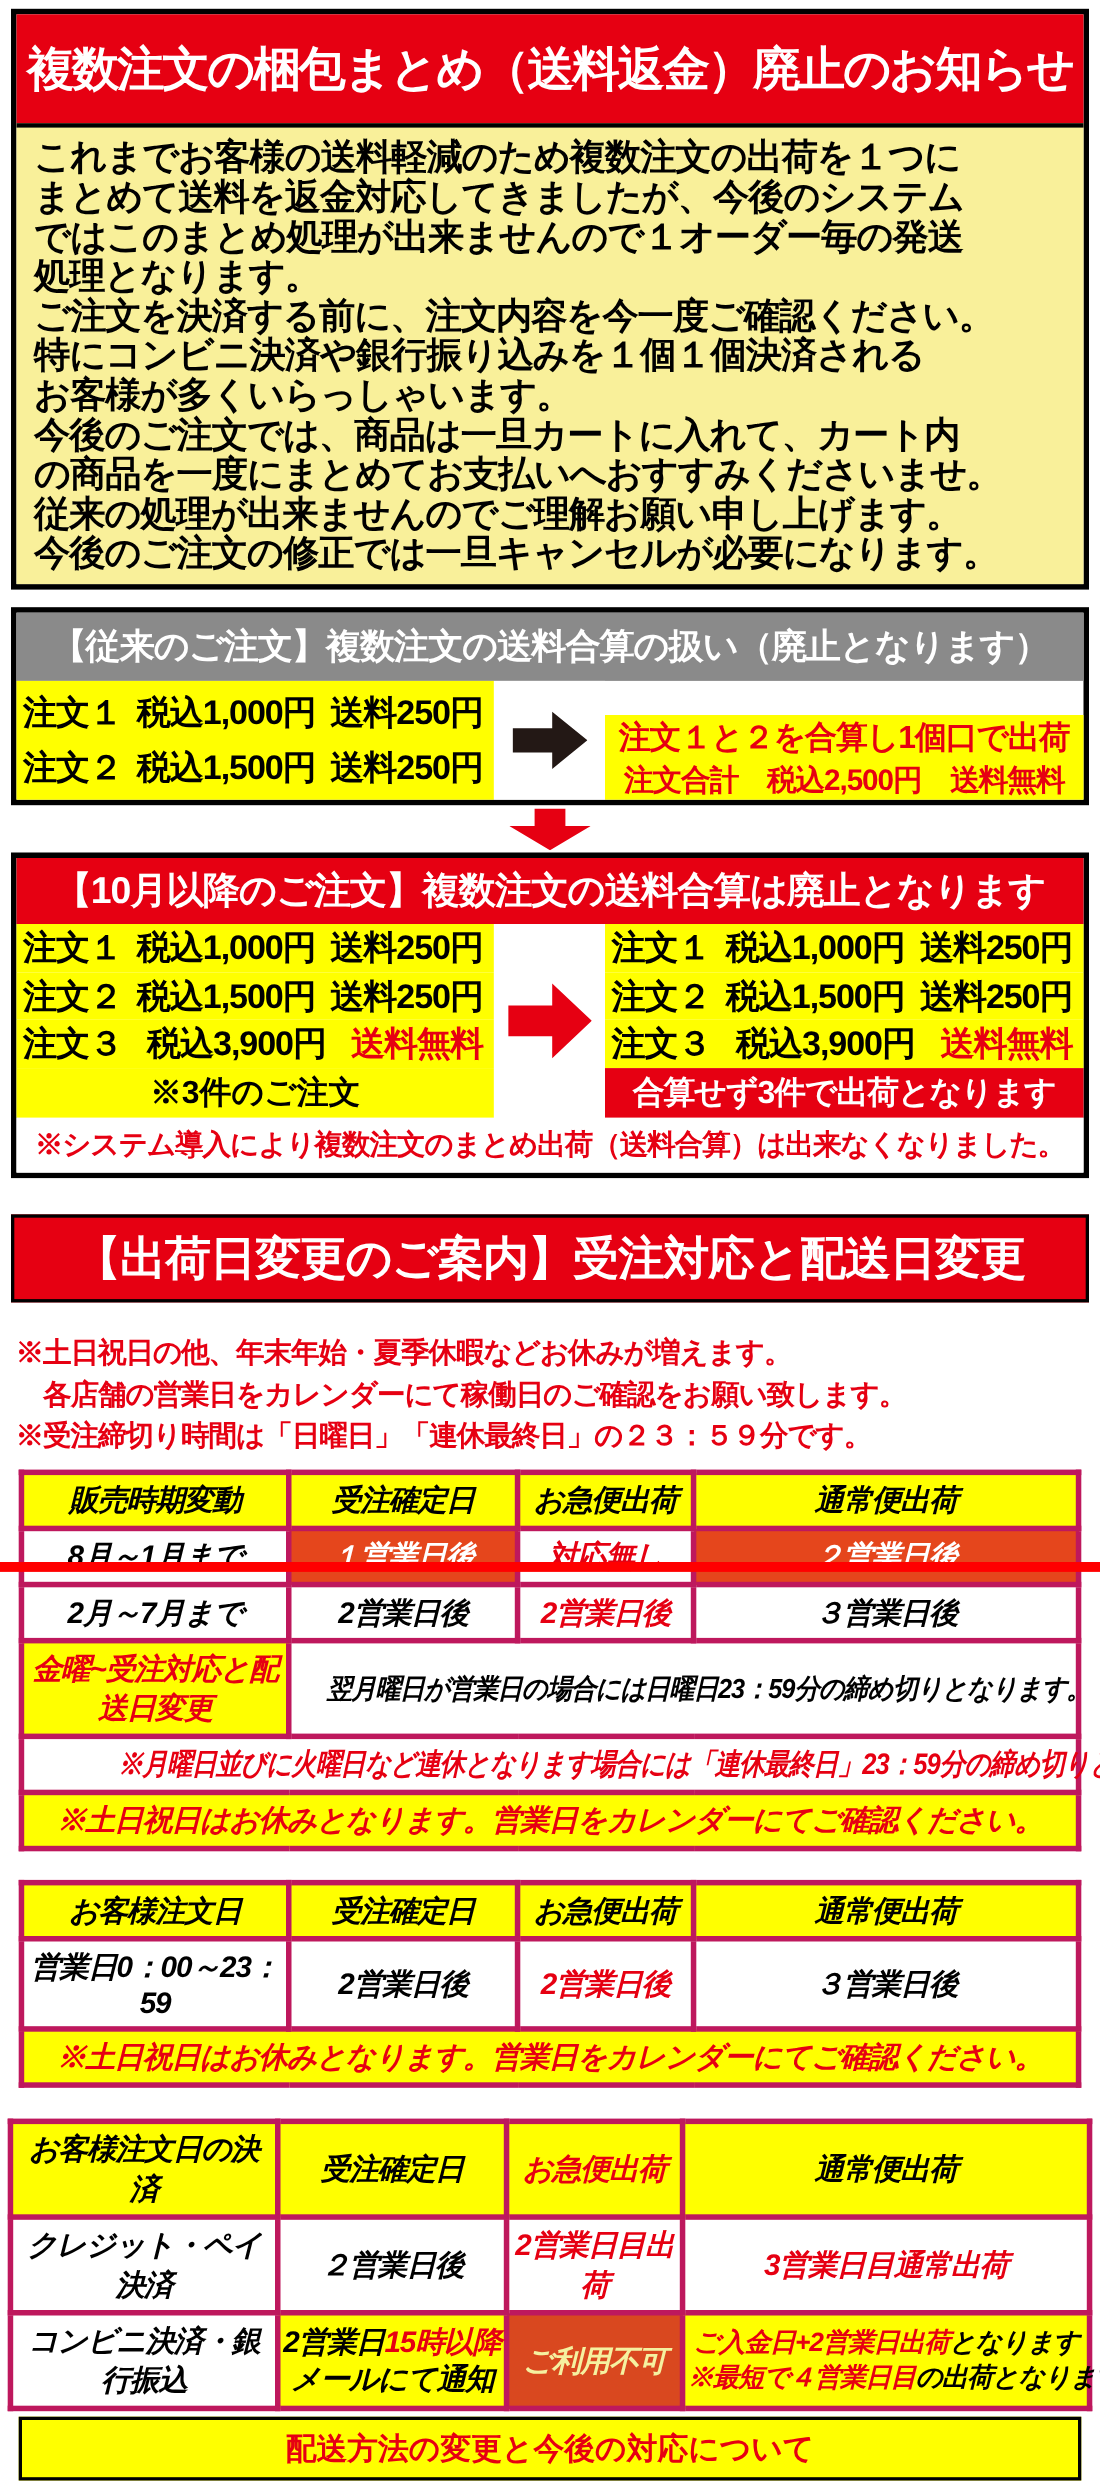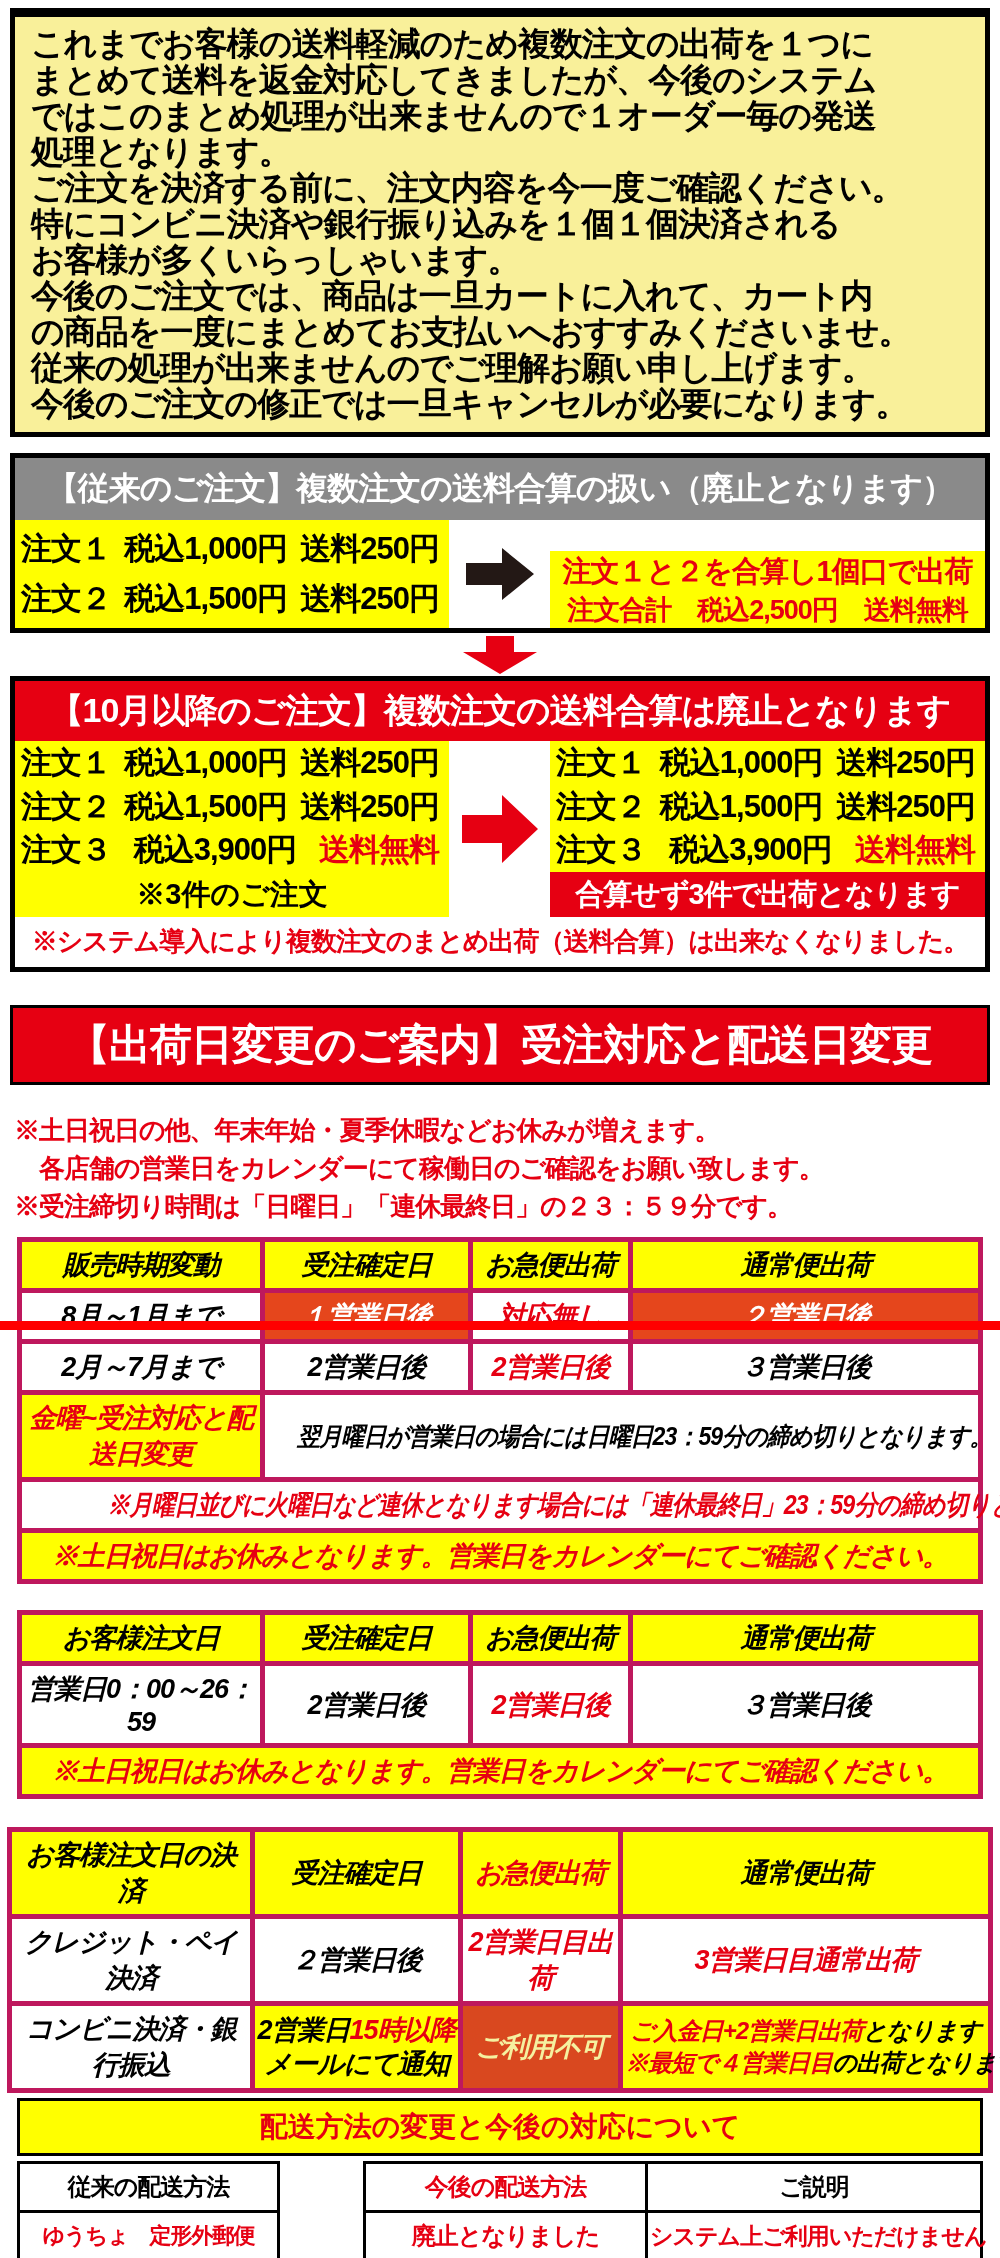--- a/index.html
+++ b/index.html
@@ -93,20 +93,21 @@
   table.ship td.arrow{border:none;background:#fff;}
   table.ship td.c1{font-size:22px;}
   table.ship td.desc{font-size:23px;}
 
   svg{display:block;}
 </style>
 </head>
 <body>
 
 <div id="sec1" class="sec">
+  <div class="banner">複数注文の梱包まとめ（送料返金）廃止のお知らせ</div>
   <div class="intro">
     <div>これまでお客様の送料軽減のため複数注文の出荷を１つに</div>
     <div>まとめて送料を返金対応してきましたが、今後のシステム</div>
     <div>ではこのまとめ処理が出来ませんので１オーダー毎の発送</div>
     <div>処理となります。</div>
     <div>ご注文を決済する前に、注文内容を今一度ご確認ください。</div>
     <div>特にコンビニ決済や銀行振り込みを１個１個決済される</div>
     <div>お客様が多くいらっしゃいます。</div>
     <div>今後のご注文では、商品は一旦カートに入れて、カート内</div>
     <div>の商品を一度にまとめてお支払いへおすすみくださいませ。</div>
@@ -259,21 +260,21 @@
         <col>
       </colgroup>
     <tbody>
         <tr>
       <td class="hd">お客様注文日</td>
       <td class="hd">受注確定日</td>
       <td class="hd">お急便出荷</td>
       <td class="hd">通常便出荷</td>
     </tr>
     <tr>
-      <td class="small">営業日0：00～26：59</td>
+      <td class="small">営業日0：00～23：59</td>
       <td>2営業日後</td>
       <td class="red">2営業日後</td>
       <td>３営業日後</td>
     </tr>
     <tr>
       <td colspan="4" class="bg-yel red">※土日祝日はお休みとなります。営業日をカレンダーにてご確認ください。</td>
     </tr>
   </tbody>
     </table>
 </div>

